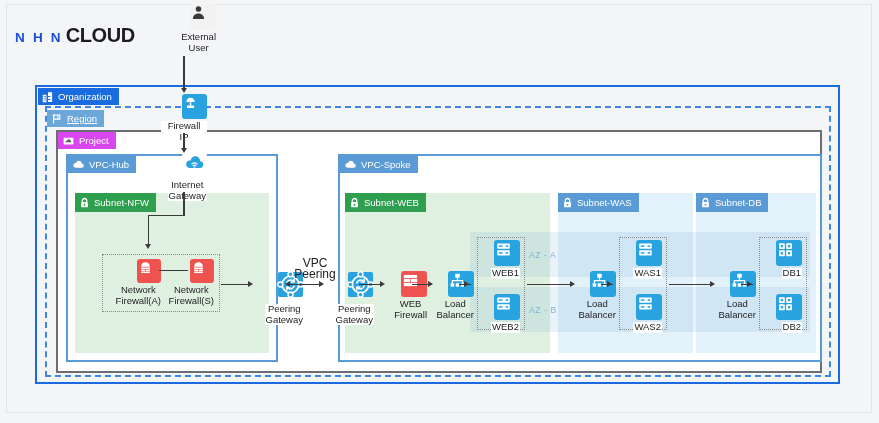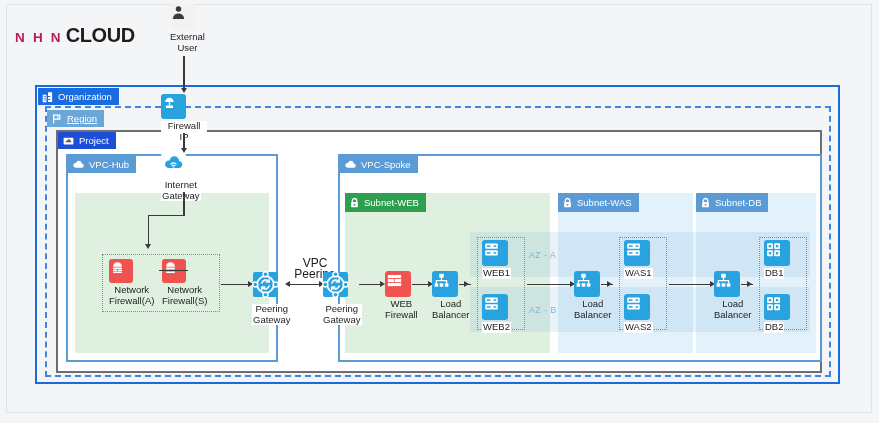--- a/index.html
+++ b/index.html
@@ -11,55 +11,55 @@
   }
   
   #page{
     position:absolute;left:6px;top:4px;width:866px;height:409px;
     background:#f4f5f6;border:1px solid #e2e3e5;box-sizing:border-box;
   }
   .abs{position:absolute;box-sizing:border-box;}
 
   
   #logo{left:15px;top:24px;display:flex;align-items:baseline;gap:3px;}
-  #logo .nhn{font-size:13.5px;font-weight:700;letter-spacing:2.2px;color:#be185d;}
+  #logo .nhn{font-size:13.5px;font-weight:700;letter-spacing:2.2px;color:#1d4ed8;}
   #logo .cloud{font-size:20px;font-weight:800;letter-spacing:-0.4px;color:#1d1d1f;}
 
   
   .org-box{border:2px solid #1a6ae0;background:transparent;}
   .region-box{border:2px dashed #3f86e4;background:transparent;}
   .project-box{border:2px solid #6d6e71;background:#ffffff;}
   .vpc-box{border:2px solid #5b9bd5;background:#ffffff;}
   .subnet-green{background:#dff0e0;}
   .subnet-blue{background:#e3f1fb;}
 
   
   .tab{
     height:17px;display:flex;align-items:center;gap:4px;
     padding:0 7px 0 4px;color:#ffffff;font-size:9.5px;white-space:nowrap;
   }
   .tab-org{background:#1a6ae0;}
   .tab-region{background:#6ba7d9;text-decoration:underline;}
-  .tab-project{background:#1d4ed8;}
+  .tab-project{background:#d946ef;}
   .tab-vpc{background:#5b9bd5;}
   .tab-subnet-green{background:#2e9e4f;}
   .tab-subnet-blue{background:#5b9bd5;}
   .tab svg{display:block;}
 
   
   .az-band{background:rgba(120,175,220,0.16);}
   .az-label{
     color:#7fb4d8;font-size:8.5px;letter-spacing:0.6px;white-space:nowrap;
   }
 
   
   .grp-dot{border:1.5px dotted #8a8a8a;background:transparent;}
 
   
-  .node{display:flex;flex-direction:column;align-items:flex-start;}
+  .node{display:flex;flex-direction:column;align-items:flex-end;}
   .node .ico{display:block;}
   .node .lbl{
     margin-top:2px;font-size:9.5px;line-height:10.5px;color:#1d1d1f;
     text-align:center;white-space:pre-line;
   }
   .node .lbl.boxed{
     background:#ffffff;padding:0 1px;
   }
 
   
@@ -143,20 +143,30 @@
   <div class="abs tab tab-vpc" style="left:68px;top:156px;">
     <span>
       <svg width="13" height="11" viewBox="0 0 18 12">
           <path d="M4.6 10.4h8.6a2.9 2.9 0 0 0 .3-5.8A4 4 0 0 0 5.6 4 2.9 2.9 0 0 0 4.6 10.4z" fill="#fff"></path>
         </svg>
     </span>
     <span>VPC-Hub</span>
   </div>
 
   <div class="abs subnet-green" style="left:75px;top:193px;width:194px;height:160px;"></div>
+  <div class="abs tab tab-subnet-green" style="left:75px;top:193px;height:19px;">
+    <span>
+      <svg width="11" height="12" viewBox="0 0 14 16">
+          <path d="M4 7V5a3 3 0 0 1 6 0v2" stroke="#fff" stroke-width="1.7" fill="none"></path>
+          <rect x="2.5" y="6.8" width="9" height="7" rx="1.2" fill="#fff"></rect>
+          <circle cx="7" cy="10.3" r="1.2" fill="#2e9e4f"></circle>
+        </svg>
+    </span>
+    <span>Subnet-NFW</span>
+  </div>
 
   <div class="abs vpc-box" style="left:338px;top:154px;width:484px;height:208px;"></div>
   <div class="abs tab tab-vpc" style="left:340px;top:156px;">
     <span>
       <svg width="13" height="11" viewBox="0 0 18 12">
           <path d="M4.6 10.4h8.6a2.9 2.9 0 0 0 .3-5.8A4 4 0 0 0 5.6 4 2.9 2.9 0 0 0 4.6 10.4z" fill="#fff"></path>
         </svg>
     </span>
     <span>VPC-Spoke</span>
   </div>

